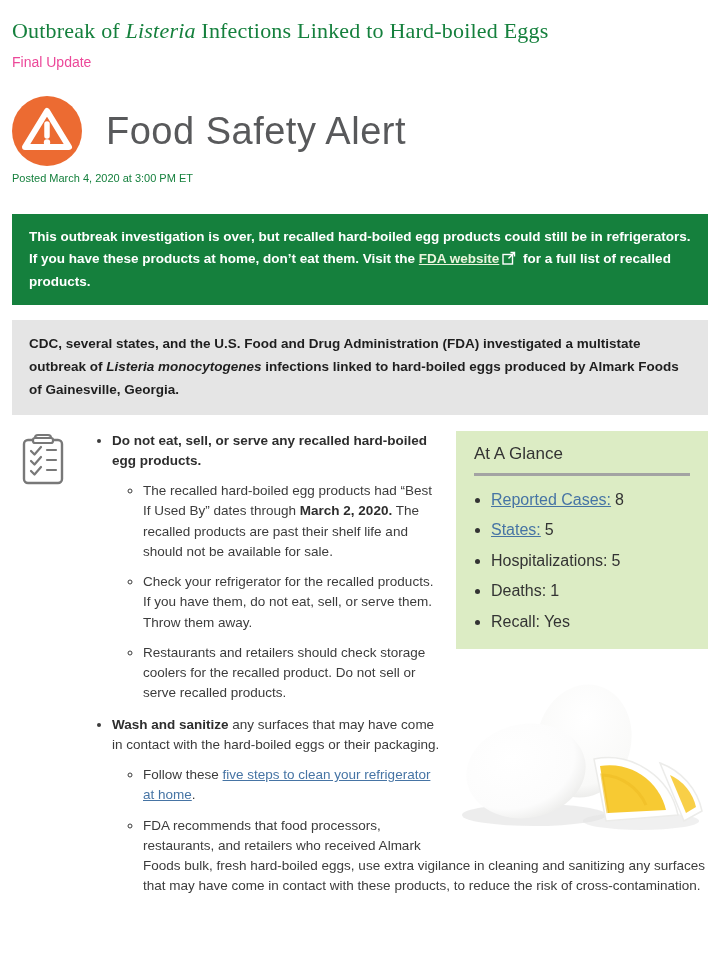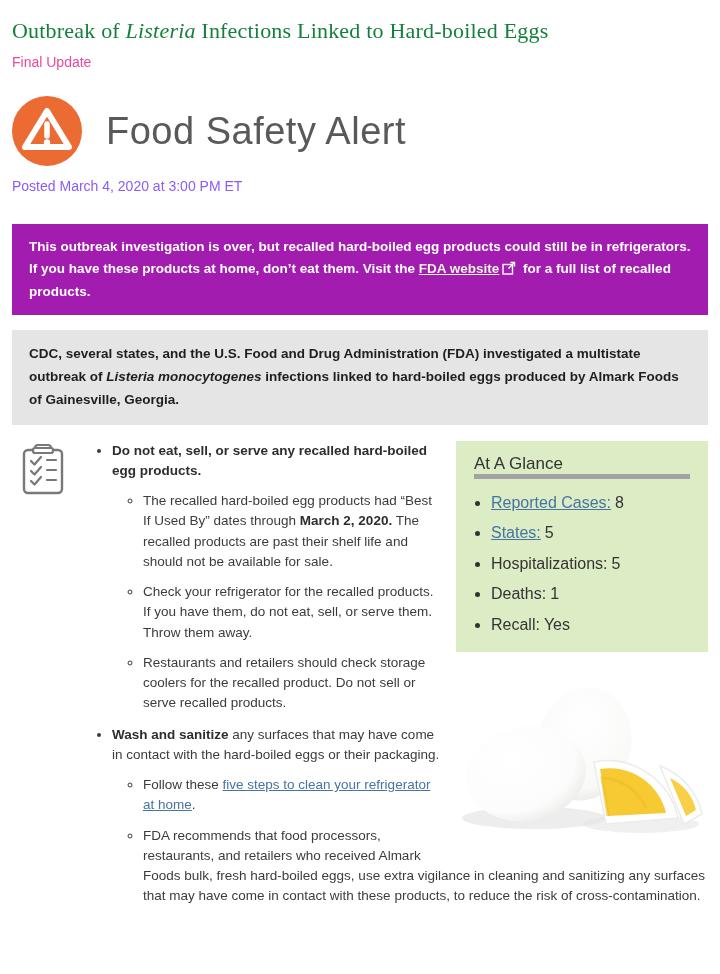--- a/index.html
+++ b/index.html
@@ -17,25 +17,25 @@
     font-weight:400; font-size:22px; line-height:1.32;
     color:#15803d; letter-spacing:.2px;
   }
   h1.title em { font-style:italic; }
   .final-update { font-size:14px; color:#ec4899; margin-top:9px; }
 
   
   .alert-header { display:flex; align-items:center; gap:24px; margin-top:26px; }
   .alert-circle { width:70px; height:70px; flex:0 0 70px; }
   .alert-heading { font-size:38px; color:#58595b; font-weight:400; letter-spacing:.5px; }
-  .posted { font-size:14px; color:#8b5cf6; margin-top:12px; }
+  .posted { font-size:11px; color:#15803d; margin-top:6px; }
 
   
   .banner {
-    margin-top:30px; background:#a21caf; color:#ffffff;
+    margin-top:30px; background:#15803d; color:#ffffff;
     padding:12px 17px; font-size:13.5px; font-weight:700; line-height:1.65;
   }
   .banner a { color:#eaf4dc; text-decoration:underline; }
   .ext-icon { display:inline-block; vertical-align:-2px; margin:0 3px; }
 
   
   .summary-box {
     margin-top:15px; background:#e5e5e5; color:#1e1e1e;
     padding:13px 17px; font-size:13.5px; font-weight:700; line-height:1.7;
   }
@@ -44,22 +44,22 @@
   
   h2.advice-heading { margin-top:27px; font-size:19.5px; font-weight:400; color:#333; letter-spacing:.2px; }
 
   .advice-body { position:relative; margin-top:16px; }
   .clipboard { position:absolute; left:8px; top:2px; }
 
   .right-col { float:right; width:252px; margin-left:16px; }
   .glance {
     background:#dcecc4; padding:13px 18px 14px 18px;
   }
-  .glance-title { font-size:17px; color:#333; font-weight:400; 
-    border-bottom:5px solid #a3a3a3; }
+  .glance-title { font-size:17px; color:#333; font-weight:400; padding-bottom:9px;
+    border-bottom:3px solid #a3a3a3; }
   .glance ul { list-style:disc; padding-left:17px; margin-top:13px; }
   .glance li { font-size:16px; color:#333; line-height:1.35; margin-bottom:9px; }
   .glance li:last-child { margin-bottom:2px; }
   .glance a { color:#4674a4; text-decoration:underline; }
   .glance .val { margin-left:4px; }
   .eggs-photo { display:block; margin-top:14px; }
 
   ul.advice { list-style:disc; padding-left:100px; }
   ul.advice > li { font-size:13.5px; line-height:1.5; color:#3c3c3c; margin-bottom:11px; }
   ul.advice ul { list-style:circle; padding-left:31px; margin-top:10px; }

